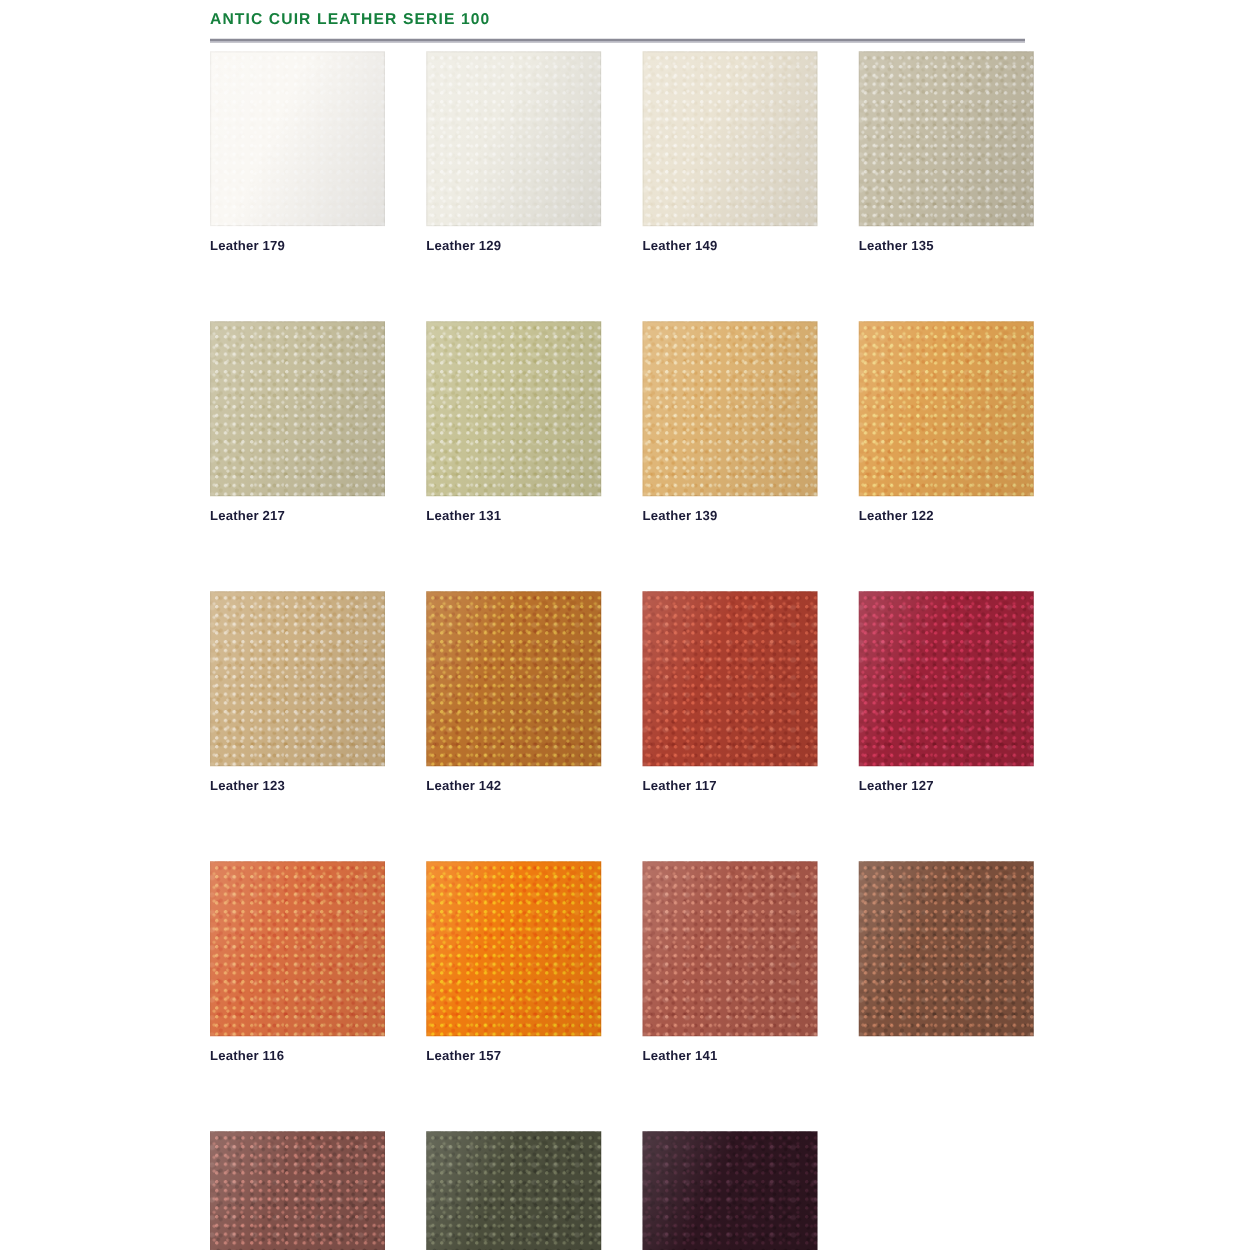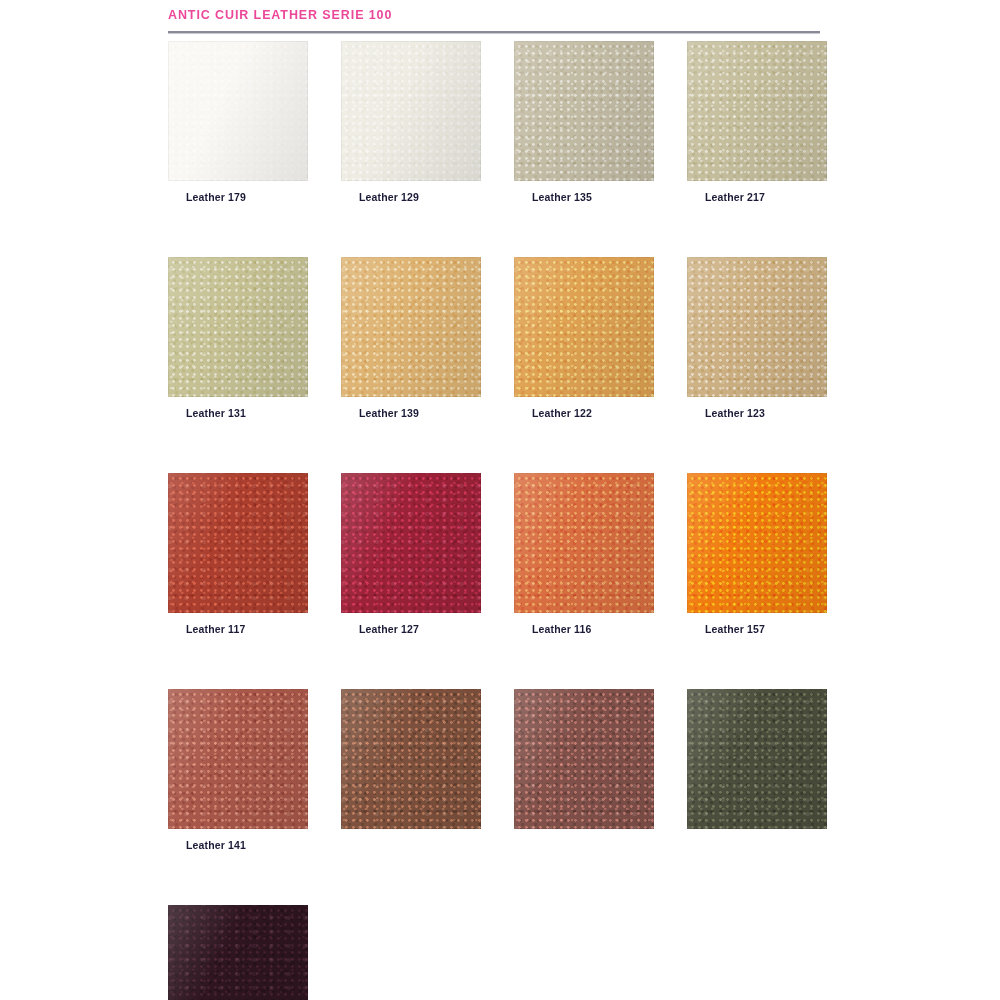--- a/index.html
+++ b/index.html
@@ -25,21 +25,21 @@
   .header {
     position: absolute;
     left: 168px;
     top: 8px;
     width: 652px;
   }
   .header-title {
     font-size: 12.5px;
     font-weight: bold;
     letter-spacing: 0.9px;
-    color: #ec4899;
+    color: #15803d;
     white-space: nowrap;
     line-height: 14px;
   }
   .header-rule {
     margin-top: 9px;
     width: 652px;
     height: 2px;
     background: #8a8a96;
     border-bottom: 1px solid #c9c9d2;
   }
@@ -99,21 +99,20 @@
   }
 
   .swatch-label {
     margin-top: 10px;
     font-size: 10.5px;
     font-weight: bold;
     color: #1b1b38;
     letter-spacing: 0.15px;
     line-height: 12px;
     white-space: nowrap;
-    margin-left: 18px;
   }
 </style>
 </head>
 <body>
 
 <div class="page">
 
   <div class="header">
     <div class="header-title">ANTIC CUIR LEATHER SERIE 100</div>
     <div class="header-rule"></div>
@@ -130,20 +129,28 @@
       </div>
       <div class="swatch-cell">
         <div class="swatch-chip" style="background: rgb(238, 236, 227);">
           <div class="grain"></div>
           <div class="grain2"></div>
           <div class="sheen"></div>
         </div>
         <div class="swatch-label">Leather 129</div>
       </div>
       <div class="swatch-cell">
+        <div class="swatch-chip" style="background: rgb(234, 227, 210);">
+          <div class="grain"></div>
+          <div class="grain2"></div>
+          <div class="sheen"></div>
+        </div>
+        <div class="swatch-label">Leather 149</div>
+      </div>
+      <div class="swatch-cell">
         <div class="swatch-chip" style="background: rgb(196, 189, 166);">
           <div class="grain"></div>
           <div class="grain2"></div>
           <div class="sheen"></div>
         </div>
         <div class="swatch-label">Leather 135</div>
       </div>
       <div class="swatch-cell">
         <div class="swatch-chip" style="background: rgb(198, 191, 158);">
           <div class="grain"></div>
@@ -178,20 +185,28 @@
       </div>
       <div class="swatch-cell">
         <div class="swatch-chip" style="background: rgb(205, 177, 132);">
           <div class="grain"></div>
           <div class="grain2"></div>
           <div class="sheen"></div>
         </div>
         <div class="swatch-label">Leather 123</div>
       </div>
       <div class="swatch-cell">
+        <div class="swatch-chip" style="background: rgb(185, 113, 44);">
+          <div class="grain"></div>
+          <div class="grain2"></div>
+          <div class="sheen"></div>
+        </div>
+        <div class="swatch-label">Leather 142</div>
+      </div>
+      <div class="swatch-cell">
         <div class="swatch-chip" style="background: rgb(171, 63, 47);">
           <div class="grain"></div>
           <div class="grain2"></div>
           <div class="sheen"></div>
         </div>
         <div class="swatch-label">Leather 117</div>
       </div>
       <div class="swatch-cell">
         <div class="swatch-chip" style="background: rgb(155, 34, 57);">
           <div class="grain"></div>

